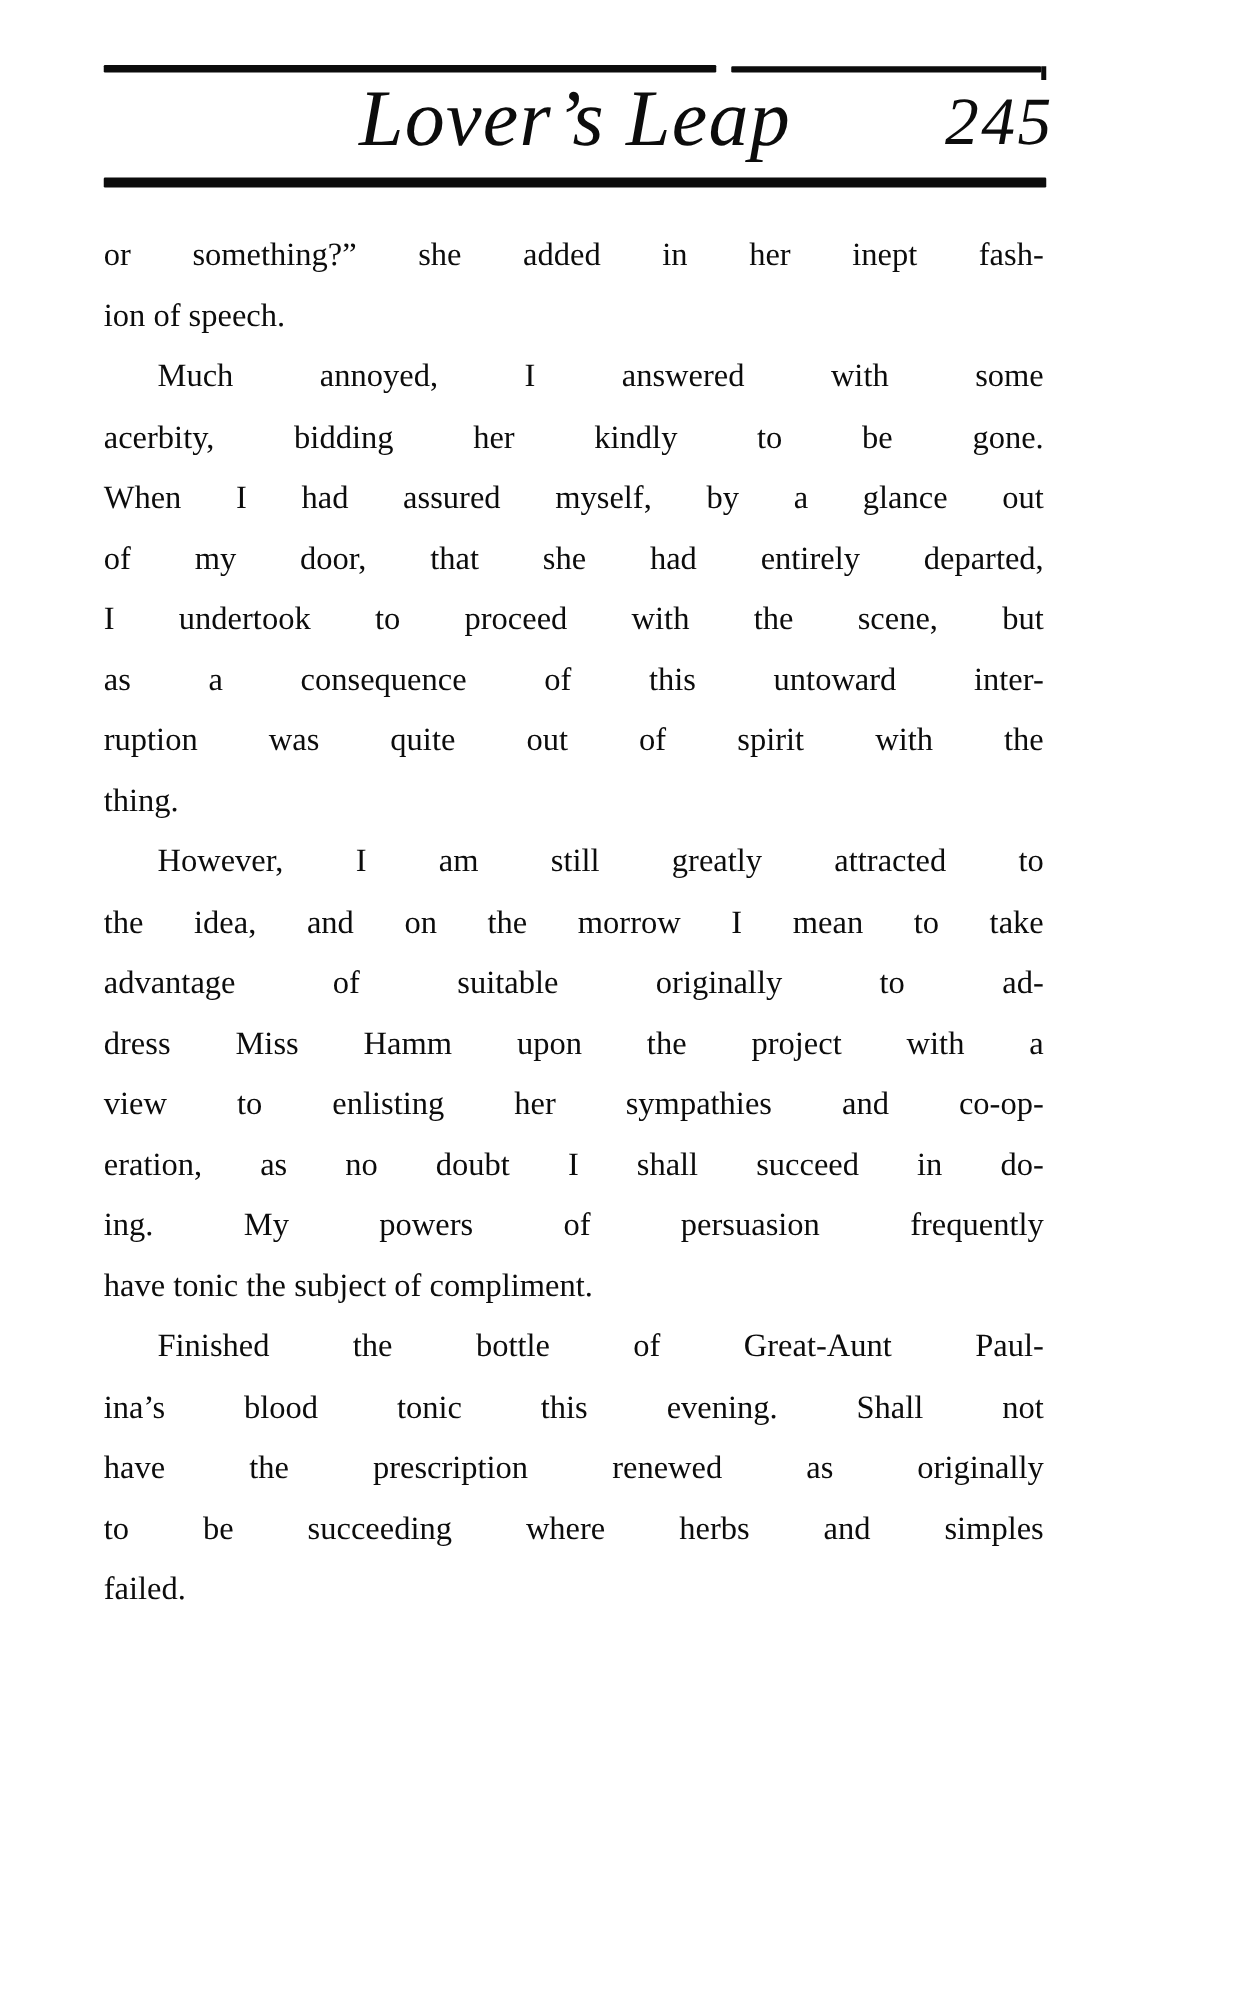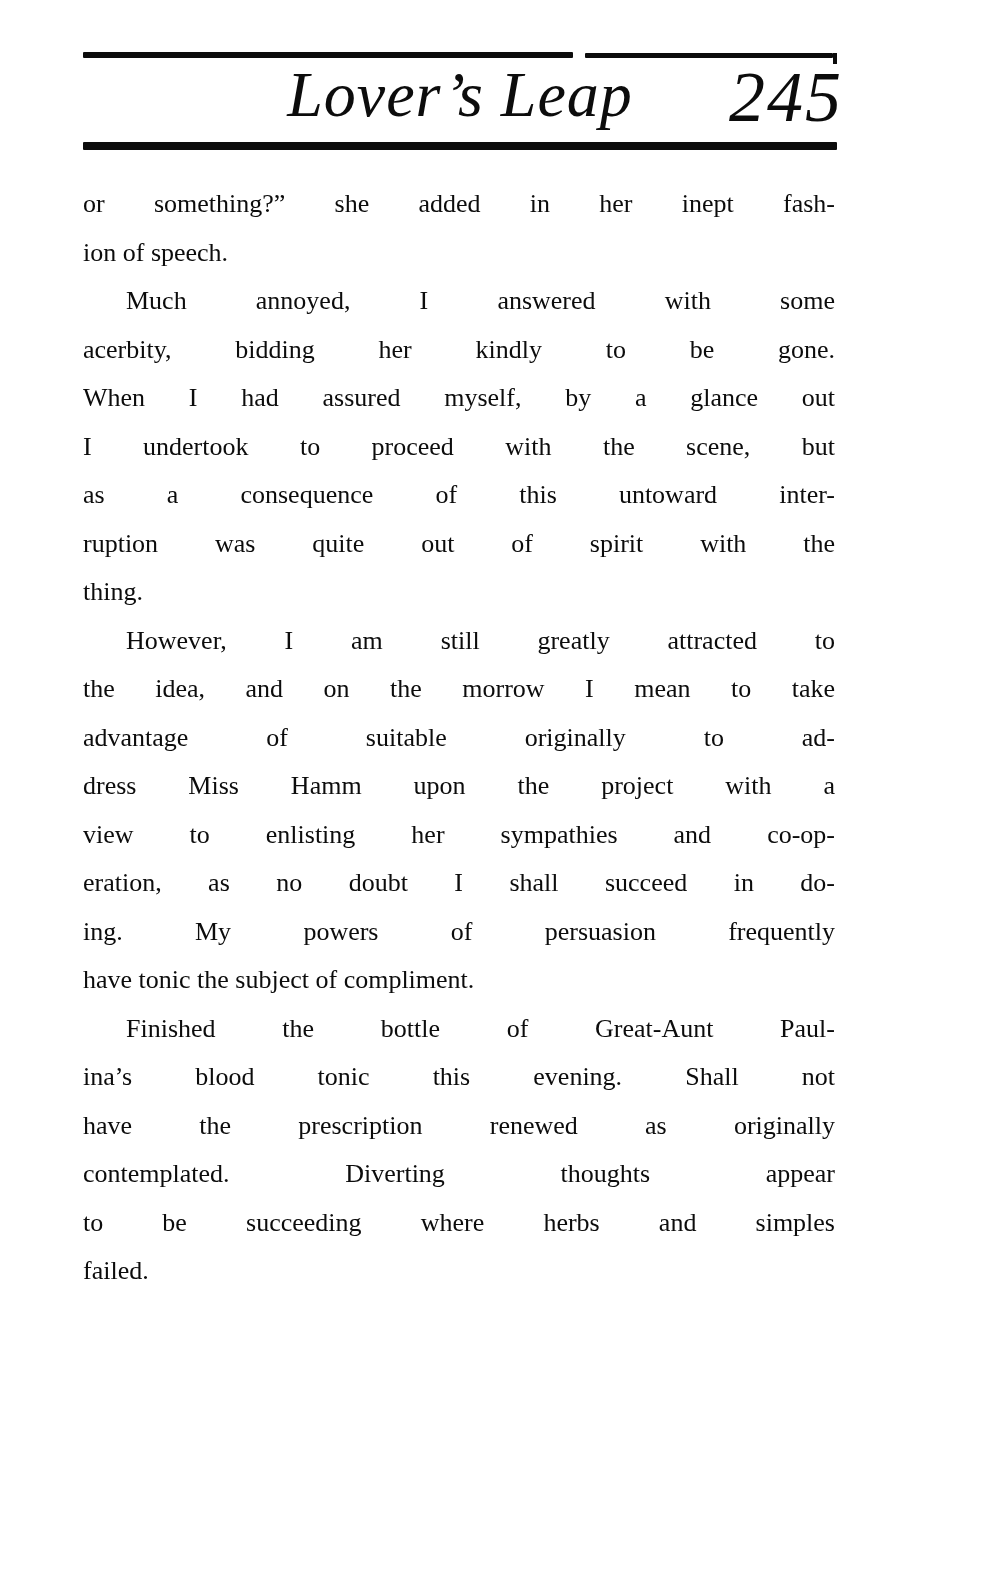--- a/index.html
+++ b/index.html
@@ -54,21 +54,21 @@
     font-size: 64px;
     line-height: 58px;
     letter-spacing: 1px;
     white-space: nowrap;
   }
   .pagenum {
     position: absolute;
     right: -6px;
     top: 0;
     font-style: italic;
-    font-size: 72px;
+    font-size: 54px;
     line-height: 62px;
     letter-spacing: 2px;
   }
   
   .body-text {
     position: absolute;
     top: 180px;
     left: 83px;
     width: 752px;
     font-size: 26px;
@@ -108,38 +108,38 @@
 
   <div class="body-text">
       <div class="paragraph">
         <div class="line">or something?” she added in her inept fash-</div>
         <div class="line last">ion of speech.</div>
       </div>
       <div class="paragraph">
         <div class="line indent">Much annoyed, I answered with some</div>
         <div class="line">acerbity, bidding her kindly to be gone.</div>
         <div class="line">When I had assured myself, by a glance out</div>
+        <div class="line">of my door, that she had entirely departed,</div>
         <div class="line">I undertook to proceed with the scene, but</div>
         <div class="line">as a consequence of this untoward inter-</div>
         <div class="line">ruption was quite out of spirit with the</div>
         <div class="line last">thing.</div>
       </div>
       <div class="paragraph">
         <div class="line indent">However, I am still greatly attracted to</div>
         <div class="line">the idea, and on the morrow I mean to take</div>
         <div class="line">advantage of suitable originally to ad-</div>
         <div class="line">dress Miss Hamm upon the project with a</div>
         <div class="line">view to enlisting her sympathies and co-op-</div>
         <div class="line">eration, as no doubt I shall succeed in do-</div>
         <div class="line">ing.  My powers of persuasion frequently</div>
         <div class="line last">have tonic the subject of compliment.</div>
       </div>
       <div class="paragraph">
         <div class="line indent">Finished the bottle of Great-Aunt Paul-</div>
         <div class="line">ina’s blood tonic this evening.  Shall not</div>
         <div class="line">have the prescription renewed as originally</div>
-        <div class="line">contemplated.  Diverting thoughts appear</div>
         <div class="line">to be succeeding where herbs and simples</div>
         <div class="line last">failed.</div>
       </div>
     </div>
 
 </div>
 
 </body></html>

